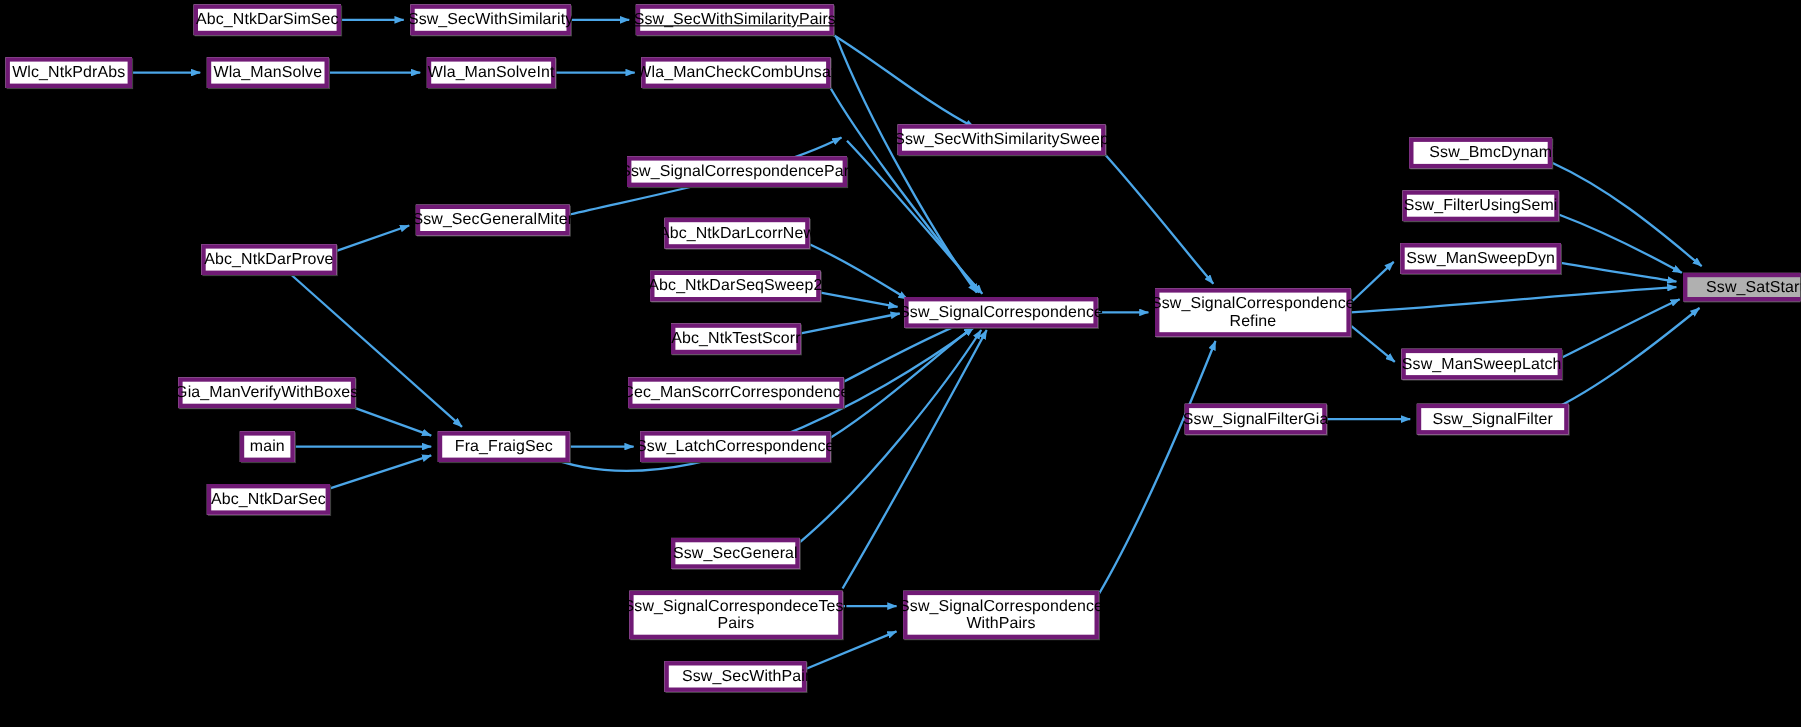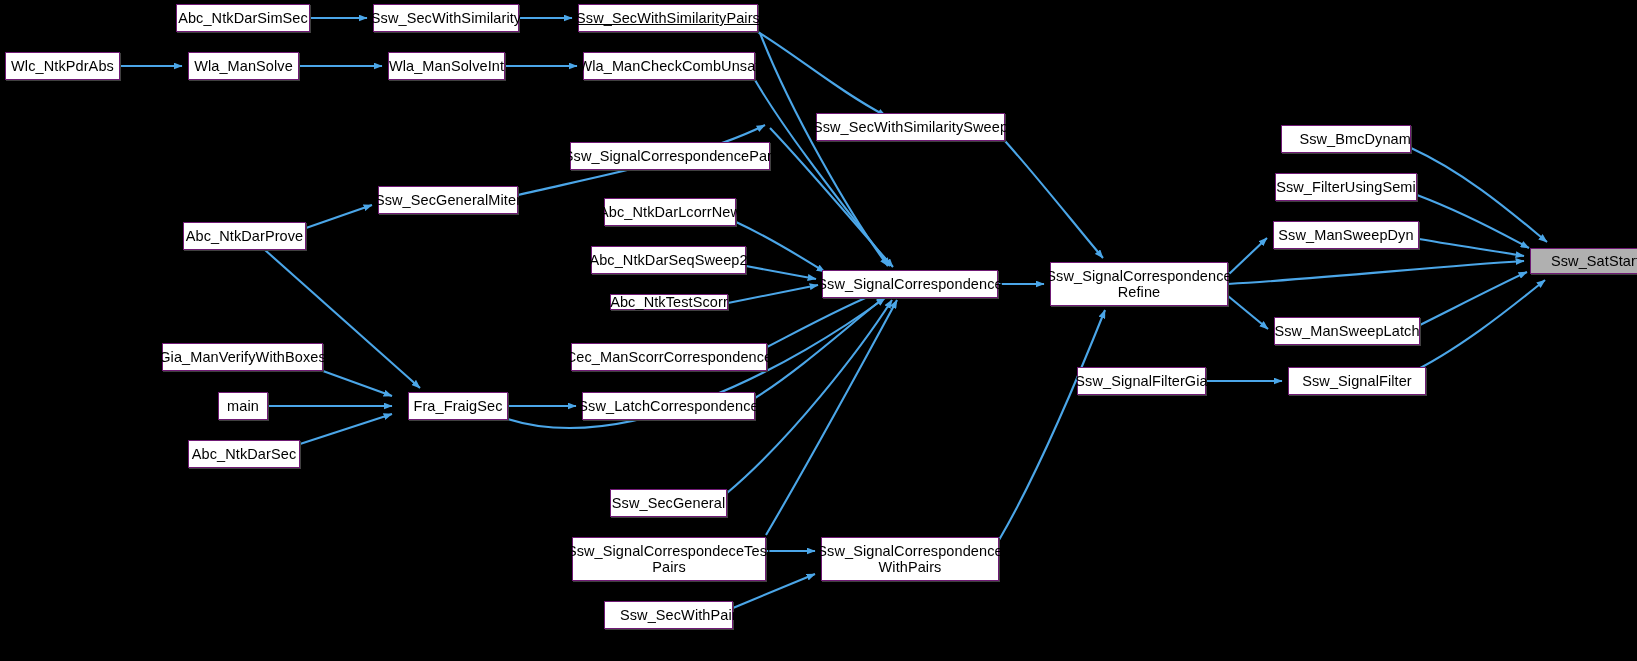--- a/index.html
+++ b/index.html
@@ -1,20 +1,20 @@
 <!DOCTYPE html>
 <html><head>
 <meta charset="utf-8">
 <style>
   html,body{margin:0;padding:0;background:#000;}
   #stage{position:relative;width:1637px;height:661px;background:#000;overflow:hidden;
          font-family:"Liberation Sans","DejaVu Sans",sans-serif;}
   #edges{position:absolute;left:0;top:0;width:1637px;height:661px;}
   .node{position:absolute;box-sizing:border-box;background:#ffffff;
-        border:1px solid #701a75;box-shadow:1px 1px 0 0 #404040;
+        border:4px solid #701a75;box-shadow:1px 1px 0 0 #404040;
         display:flex;align-items:center;justify-content:center;text-align:center;
         color:#000;font-size:14.5px;line-height:1.12;letter-spacing:0.1px;
         white-space:pre-line;padding:0 3px;}
   .node.hl{background:#b0b0b0;}
 </style>
 </head>
 <body>
 
 <div id="stage">
   <svg id="edges" viewBox="0 0 1637 661" xmlns="http://www.w3.org/2000/svg">
@@ -78,28 +78,28 @@
       <div class="node" style="left: 1275px; top: 173px; width: 142px; height: 28px;">Ssw_FilterUsingSemi</div>
       <div class="node" style="left: 378px; top: 186px; width: 140px; height: 28px;">Ssw_SecGeneralMiter</div>
       <div class="node" style="left: 604px; top: 198px; width: 132px; height: 28px;">Abc_NtkDarLcorrNew</div>
       <div class="node" style="left: 1273px; top: 221px; width: 146px; height: 28px;">Ssw_ManSweepDyn</div>
       <div class="node" style="left: 183px; top: 222px; width: 123px; height: 28px;">Abc_NtkDarProve</div>
       <div class="node" style="left: 591px; top: 246px; width: 155px; height: 28px;">Abc_NtkDarSeqSweep2</div>
       <div class="node" style="left: 822px; top: 270px; width: 176px; height: 28px;">Ssw_SignalCorrespondence</div>
       <div class="node" style="left: 1050px; top: 262px; width: 178px; height: 44px;">Ssw_SignalCorrespondence
 Refine</div>
       <div class="node hl" style="left: 1530px; top: 248px; width: 131px; height: 26px;">Ssw_SatStart</div>
-      <div class="node" style="left: 610px; top: 294px; width: 118px; height: 16px;">Abc_NtkTestScorr</div>
+      <div class="node" style="left: 610px; top: 294px; width: 118px; height: 28px;">Abc_NtkTestScorr</div>
       <div class="node" style="left: 1274px; top: 317px; width: 146px; height: 28px;">Ssw_ManSweepLatch</div>
       <div class="node" style="left: 571px; top: 343px; width: 196px; height: 28px;">Cec_ManScorrCorrespondence</div>
       <div class="node" style="left: 162px; top: 343px; width: 161px; height: 28px;">Gia_ManVerifyWithBoxes</div>
       <div class="node" style="left: 1077px; top: 367px; width: 129px; height: 28px;">Ssw_SignalFilterGia</div>
       <div class="node" style="left: 1288px; top: 367px; width: 138px; height: 28px;">Ssw_SignalFilter</div>
       <div class="node" style="left: 218px; top: 392px; width: 50px; height: 28px;">main</div>
-      <div class="node" style="left: 408px; top: 392px; width: 100px; height: 28px;">Fra_FraigSec</div>
+      <div class="node" style="left: 398px; top: 392px; width: 120px; height: 28px;">Fra_FraigSec</div>
       <div class="node" style="left: 582px; top: 392px; width: 173px; height: 28px;">Ssw_LatchCorrespondence</div>
       <div class="node" style="left: 188px; top: 440px; width: 112px; height: 28px;">Abc_NtkDarSec</div>
       <div class="node" style="left: 610px; top: 489px; width: 117px; height: 28px;">Ssw_SecGeneral</div>
       <div class="node" style="left: 572px; top: 537px; width: 194px; height: 44px;">Ssw_SignalCorrespondeceTest
 Pairs</div>
       <div class="node" style="left: 821px; top: 537px; width: 178px; height: 44px;">Ssw_SignalCorrespondence
 WithPairs</div>
       <div class="node" style="left: 604px; top: 601px; width: 129px; height: 28px; padding-left: 30px;">Ssw_SecWithPairs</div>
     </div>
 </div>

